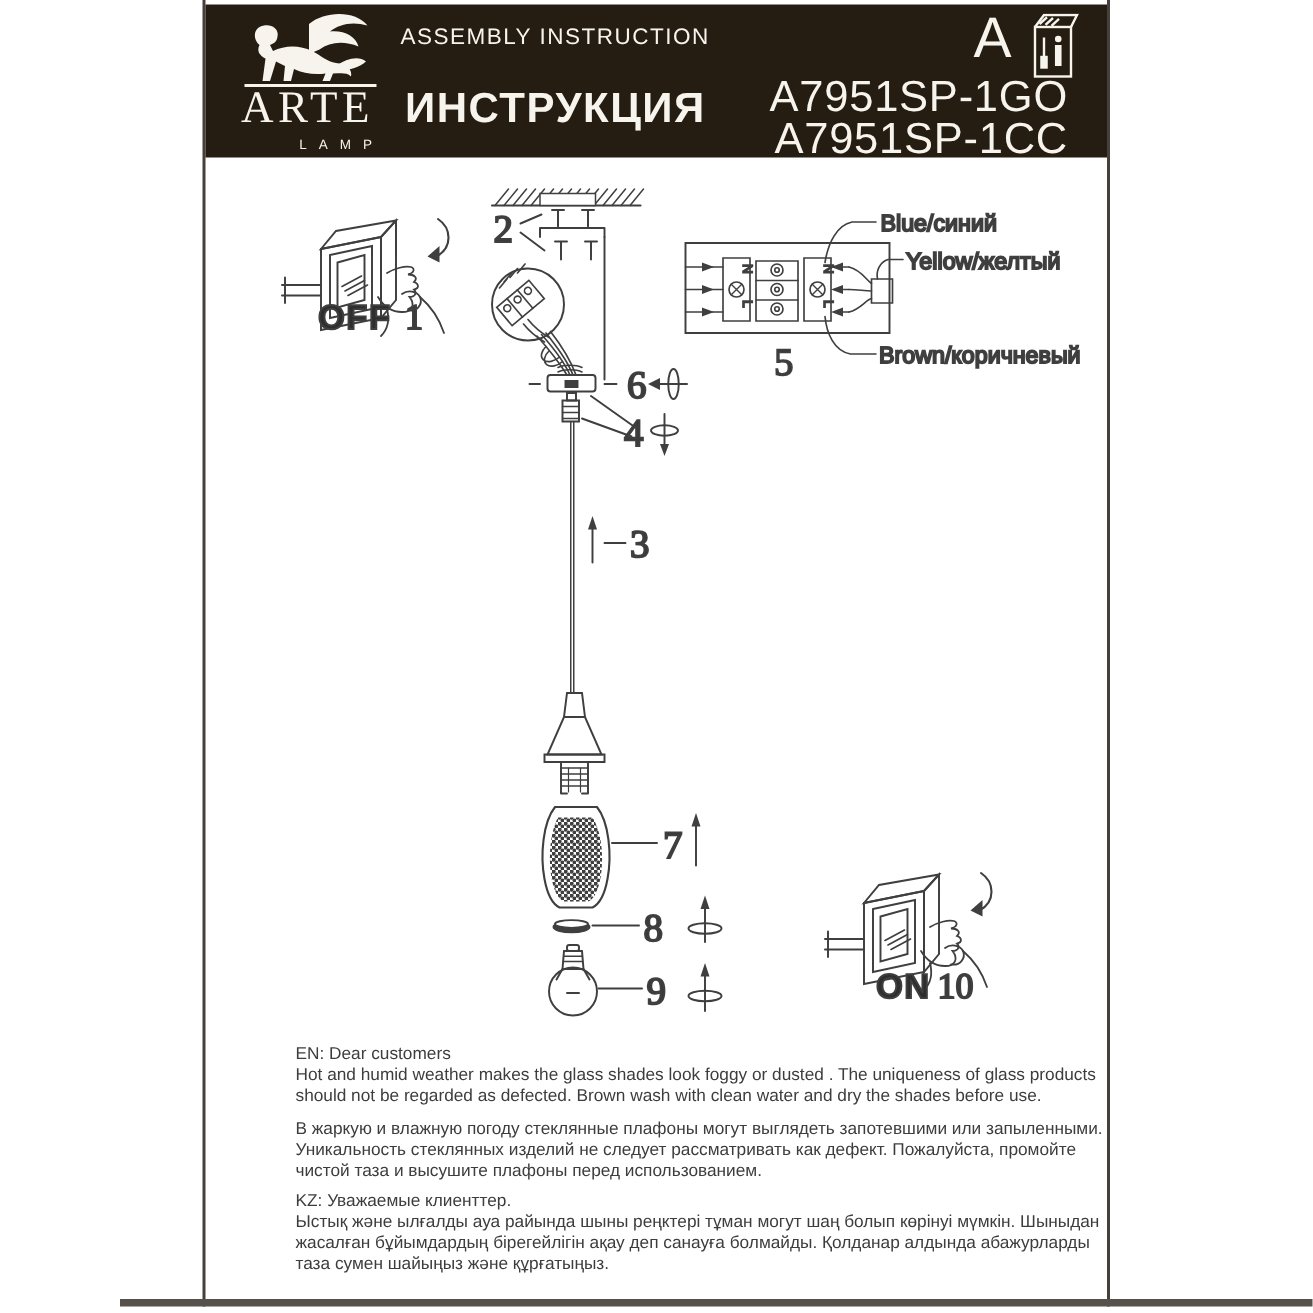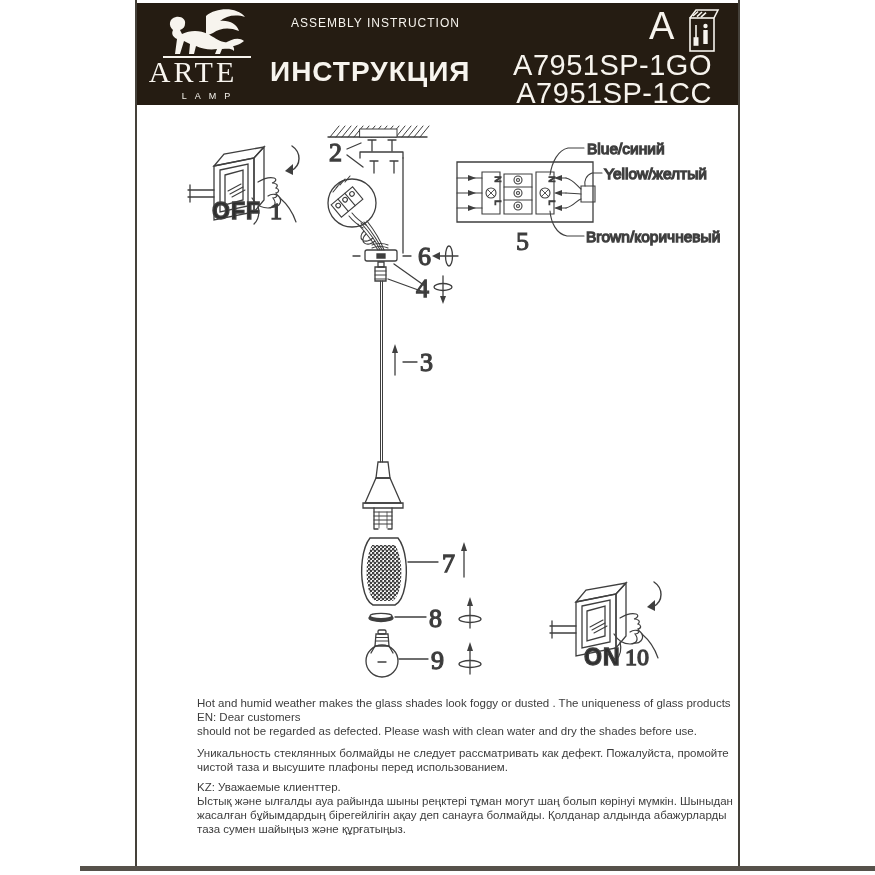--- a/index.html
+++ b/index.html
@@ -5,24 +5,24 @@
   html,body{margin:0;padding:0;}
   body{width:875px;height:875px;background:#ffffff;position:relative;overflow:hidden;
        font-family:"Liberation Sans",sans-serif;}
   .page{position:absolute;left:135px;top:0;width:601px;height:871px;background:#fff;
         border-left:2px solid #45413a;border-right:2px solid #45413a;}
   .bottom-bar{position:absolute;left:80px;top:866px;width:795px;height:5px;background:#56514a;}
   
   .hdr{position:absolute;left:0;top:3px;width:601px;height:102px;background:#251c12;color:#f7f4ee;}
   .hdr *{position:absolute;}
   .logo-svg{left:22px;top:5px;}
-  .brand-name{left:8px;top:52px;width:96px;text-align:center;
+  .brand-name{left:20px;top:52px;width:96px;text-align:center;
               font-family:"Liberation Serif",serif;font-size:30px;letter-spacing:3px;}
-  .brand-sub{left:27px;top:88px;width:92px;text-align:center;font-size:9px;letter-spacing:8px;}
-  .title-en{left:130px;top:13px;font-size:12px;letter-spacing:1px;margin-left:24px;}
+  .brand-sub{left:27px;top:88px;width:92px;text-align:right;font-size:9px;letter-spacing:8px;}
+  .title-en{left:130px;top:13px;font-size:15px;letter-spacing:1px;}
   .title-ru{left:133px;top:53px;font-size:28px;font-weight:bold;letter-spacing:1px;}
   .doc-letter{left:512px;top:2px;font-size:38px;font-weight:500;}
   .booklet{left:550px;top:6px;}
   .model{right:26px;font-size:29px;letter-spacing:.5px;white-space:nowrap;}
   .model.m1{top:46px;} .model.m2{top:74px;}
   
   .diagram{position:absolute;left:0;top:105px;}
   .diagram *{vector-effect:non-scaling-stroke;}
   text.num{font-family:"Liberation Serif",serif;font-size:26px;fill:#3a3a3a;}
   text.numS{font-family:"Liberation Serif",serif;font-size:24px;fill:#3a3a3a;}
@@ -252,26 +252,27 @@
 
     <g>
       <use href="#wall-switch" transform="translate(362,436)"></use>
       <text class="onoff" x="584" y="665">ON</text>
       <text class="numS" x="625" y="665">10</text>
     </g>
   </svg>
 
   <div class="notes">
     <div class="note-block">
+      <div>EN: Dear customers</div>
       <div>Hot and humid weather makes the glass shades look foggy or dusted . The uniqueness of glass products</div>
-      <div>EN: Dear customers</div>
-      <div>should not be regarded as defected.  Please wash with clean water and dry the shades before use.</div>
+      <div>should not be regarded as defected.  Brown wash with clean water and dry the shades before use.</div>
     </div>
     <div class="note-block">
-      <div>Уникальность стеклянных болмайды не следует рассматривать как дефект. Пожалуйста, промойте</div>
+      <div>В жаркую и влажную погоду стеклянные плафоны могут выглядеть запотевшими или запыленными.</div>
+      <div>Уникальность стеклянных изделий не следует рассматривать как дефект. Пожалуйста, промойте</div>
       <div>чистой таза и высушите плафоны перед использованием.</div>
     </div>
     <div class="note-block kz">
       <div>KZ: Уважаемые клиенттер.</div>
       <div>Ыстық және ылғалды ауа райында шыны реңктері тұман могут шаң болып көрінуі мүмкін. Шыныдан</div>
       <div>жасалған бұйымдардың бірегейлігін ақау деп санауға болмайды. Қолданар алдында абажурларды</div>
       <div>таза сумен шайыңыз және құрғатыңыз.</div>
     </div>
   </div>
 </div>

